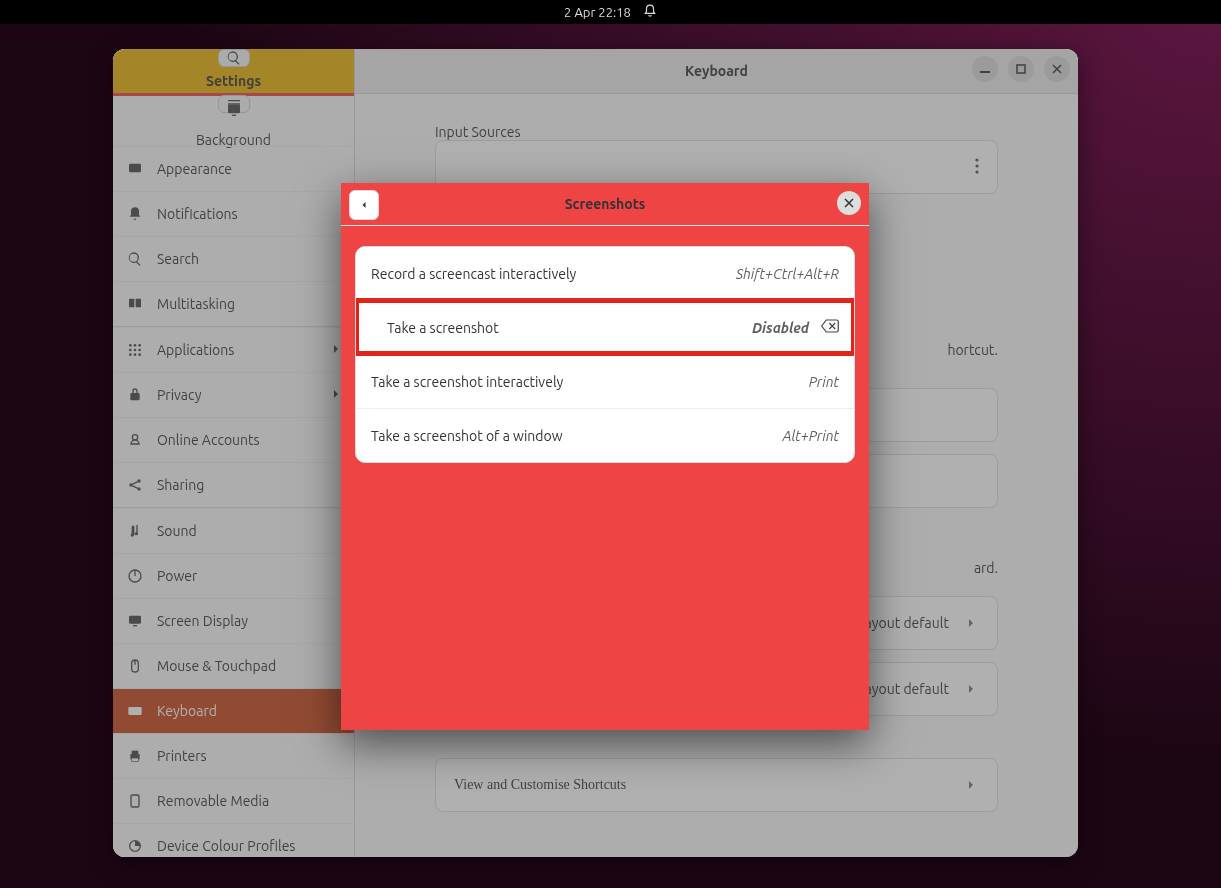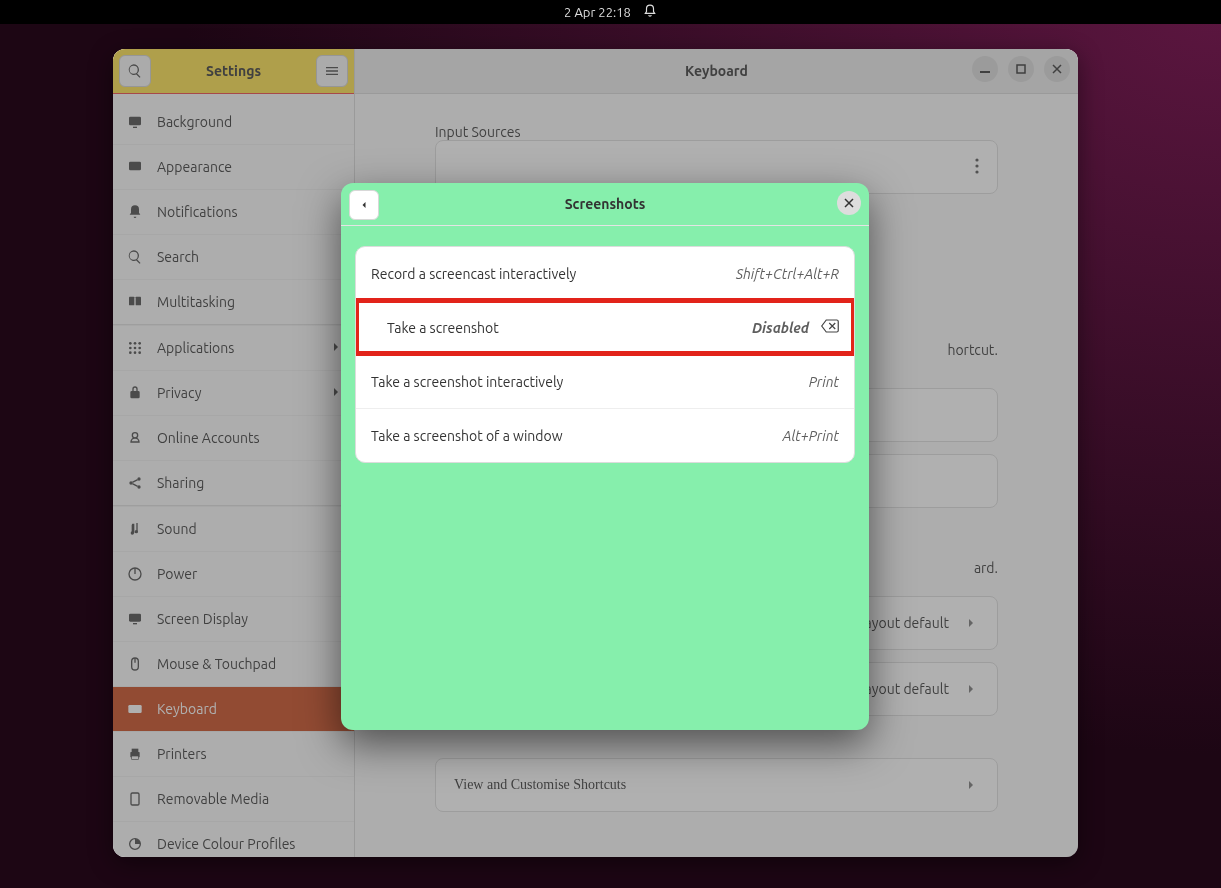--- a/index.html
+++ b/index.html
@@ -52,26 +52,27 @@
   .sidebar {
     width: 241px;
     border-right: 1px solid #d8d8d8;
     background: #fafafa;
     display: flex;
     flex-direction: column;
   }
 
   .sidebar-header {
     height: 44px;
-    background: #fde047;
-    border-bottom: 1px solid #ef4444;
+    background: #eab308;
+    border-bottom: 3px solid #ef4444;
     display: flex;
     align-items: center;
     padding: 0 6px;
     gap: 6px;
+    flex-direction: column;
   }
   .hbtn {
     width: 30px;
     height: 30px;
     border-radius: 6px;
     border: 1px solid #cfcfcf;
     background: #f6f6f6;
     display: flex;
     align-items: center;
     justify-content: center;
@@ -93,21 +94,21 @@
     height: 44px;
     display: flex;
     align-items: center;
     padding: 0 14px;
     gap: 14px;
     color: #333;
     font-size: 14px;
     border-top: 1px solid #efefef;
     position: relative;
   }
-  .side-row:first-child { border-top: none; margin-top:6px; }
+  .side-row:first-child { border-top: none; margin-top:6px;flex-direction:column; }
   .side-row.sep-after { border-bottom: 1px solid #dfdfdf; }
   .side-row .arrow {
     position: absolute;
     right: 10px;
   }
   .side-row svg { width: 16px; height: 16px; }
   .side-row.selected {
     background: #c9481c;
     color: #fff;
   }
@@ -168,22 +169,22 @@
   }
   .listrow .more {  }
 
   
   .dialog {
     position: absolute;
     left: 341px;
     top: 183px;
     width: 528px;
     height: 547px;
-    background: #86efac;
-    border-radius: 12px;
+    background: #ef4444;
+    border-radius: 0;
     box-shadow: 0 14px 40px rgba(0,0,0,.55);
     z-index: 50;
     overflow:hidden;
   }
   .dialog-header{
     height:42px;
     display:flex;align-items:center;justify-content:center;
     position:relative;
     border-bottom:1px solid #e4e4e4;
   }

